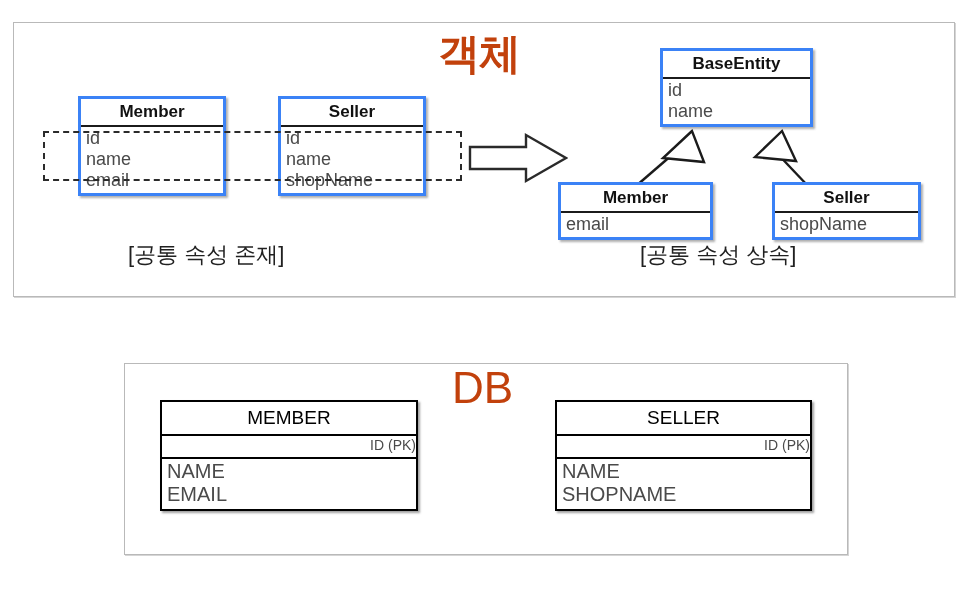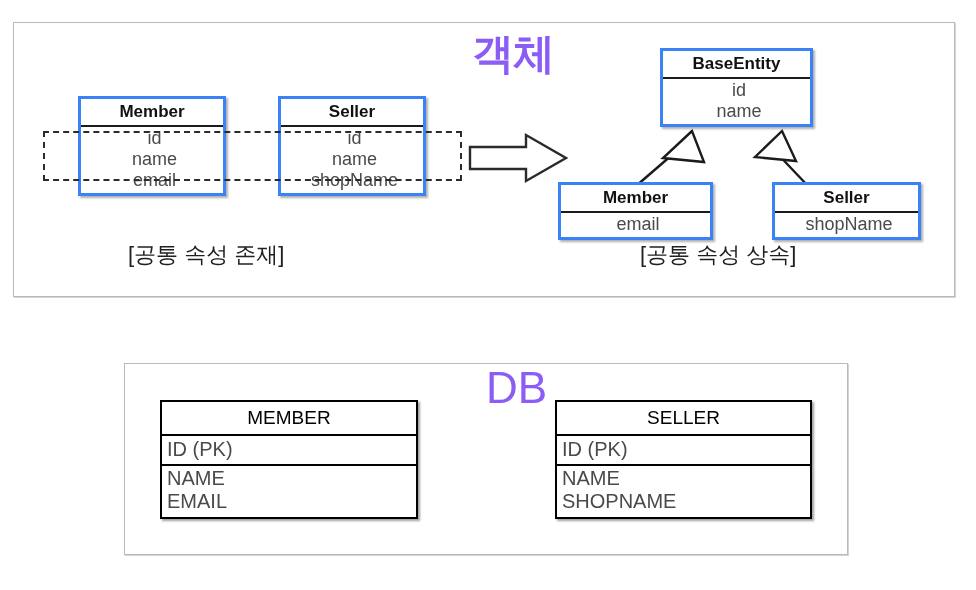--- a/index.html
+++ b/index.html
@@ -23,24 +23,23 @@
     box-shadow: 1px 1px 0 #d5d5d5;
     box-sizing: border-box;
   }
   #panel-object { left: 13px; top: 22px; width: 942px; height: 275px; }
   #panel-db     { left: 124px; top: 363px; width: 724px; height: 192px; }
 
   
   .section-title {
     position: absolute;
     font-weight: bold;
-    color: #8b5cf6;
+    color: #c2410c;
     line-height: 1;
     white-space: nowrap;
-    margin-left: 34px;
   }
   #title-object {
     left: 438px; top: 33px;
     font-size: 42px;
     letter-spacing: -1px;
   }
   #title-db {
     left: 452px; top: 366px;
     font-size: 44px;
     font-weight: normal;
@@ -65,21 +64,21 @@
     padding: 4px 0 5px 0;
     border-bottom: 2px solid #1b1b1b;
     white-space: nowrap;
   }
   .uml-attrs {
     padding: 1px 0 2px 5px;
     font-size: 18px;
     color: #4a4a4a;
     line-height: 1.16;
   }
-  .uml-attrs div { white-space: nowrap; text-align: center; }
+  .uml-attrs div { white-space: nowrap; }
 
   
   #box-member-left { left: 78px;  top: 96px; width: 148px; }
   #box-seller-left { left: 278px; top: 96px; width: 148px; }
 
   
   #box-baseentity    { left: 660px; top: 48px;  width: 153px; }
   #box-member-child  { left: 558px; top: 182px; width: 155px; }
   #box-seller-child  { left: 772px; top: 182px; width: 149px; }
 
@@ -133,25 +132,26 @@
     text-align: center;
     font-size: 19px;
     color: #000000;
     line-height: 1;
     padding: 6px 0 7px 0;
     border-bottom: 2px solid #000000;
     white-space: nowrap;
   }
   .db-pk {
     padding: 1px 0 3px 5px;
-    font-size: 20px;
+    font-size: 14px;
     color: #4a4a4a;
     line-height: 1.2;
     border-bottom: 2px solid #000000;
     white-space: nowrap;
+    text-align: right;
   }
   .db-cols {
     padding: 1px 0 4px 5px;
     font-size: 20px;
     color: #4a4a4a;
     line-height: 1.14;
   }
   .db-cols div { white-space: nowrap; }
 
   #table-member { left: 160px; top: 400px; width: 258px; }

